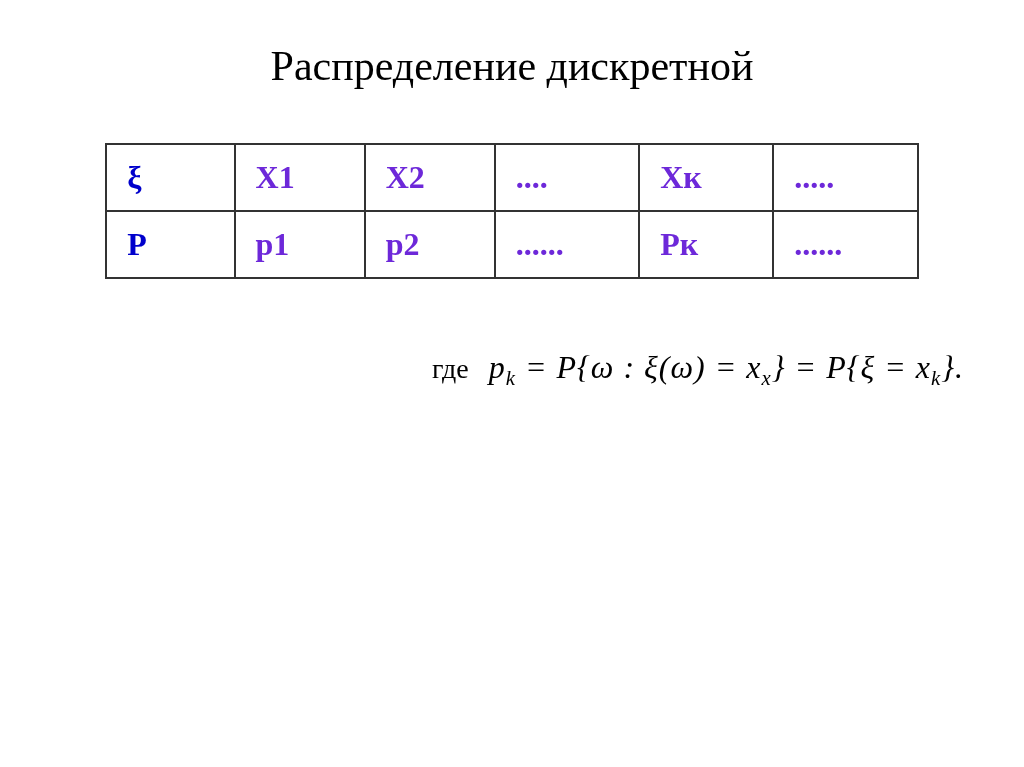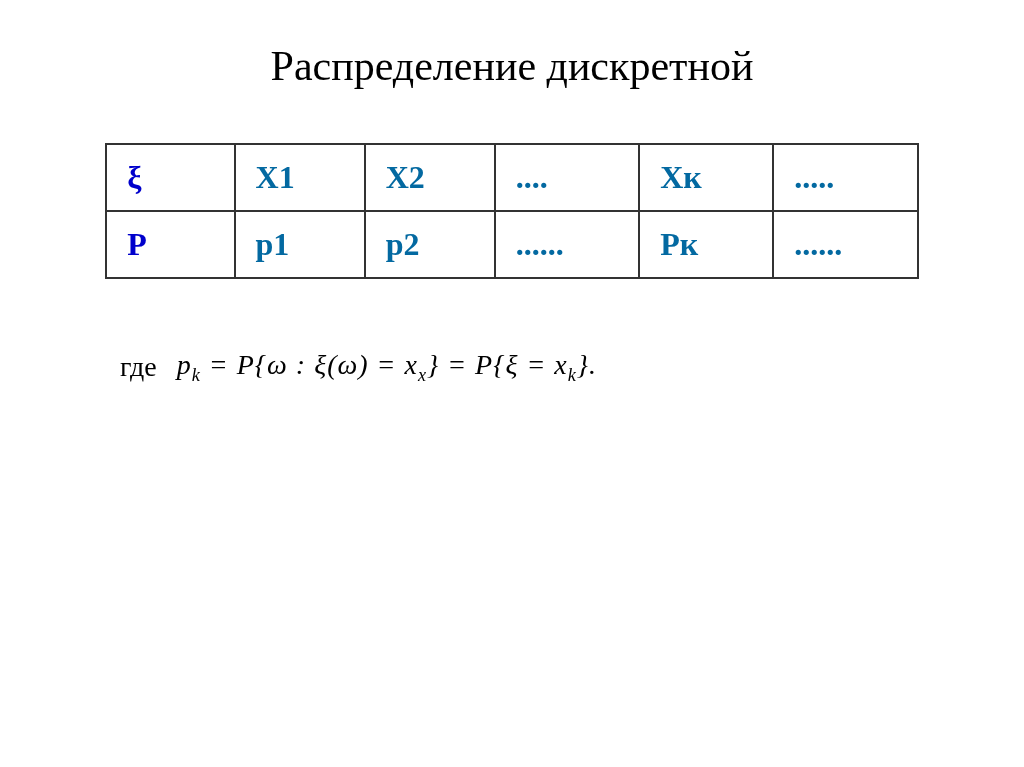--- a/index.html
+++ b/index.html
@@ -38,51 +38,51 @@
       border-collapse: collapse;
       width: 90%;
       margin: 0 auto;
     }
 
     table td {
       border: 2px solid #333333;
       padding: 14px 20px;
       font-size: 32px;
       font-weight: bold;
-      color: #0369a1;
+      color: #6d28d9;
       min-width: 80px;
       text-align: left;
     }
 
     table td:first-child {
       color: #0000cc;
     }
 
     .formula-section {
       width: 100%;
       display: flex;
       align-items: center;
-      justify-content: flex-start;
+      justify-content: flex-end;
       padding-left: 60px;
       margin-top: 10px;
     }
 
     .formula-label {
       font-size: 28px;
       color: #000000;
       margin-right: 20px;
       font-style: normal;
     }
 
     sub {
       font-size: 0.65em;
     }
 
     .math-formula {
-      font-size: 28px;
+      font-size: 32px;
       font-style: italic;
       color: #000;
       letter-spacing: 1px;
     }
   </style>
 </head>
 <body>
 
 <div class="title">
   <div>Распределение дискретной</div>

